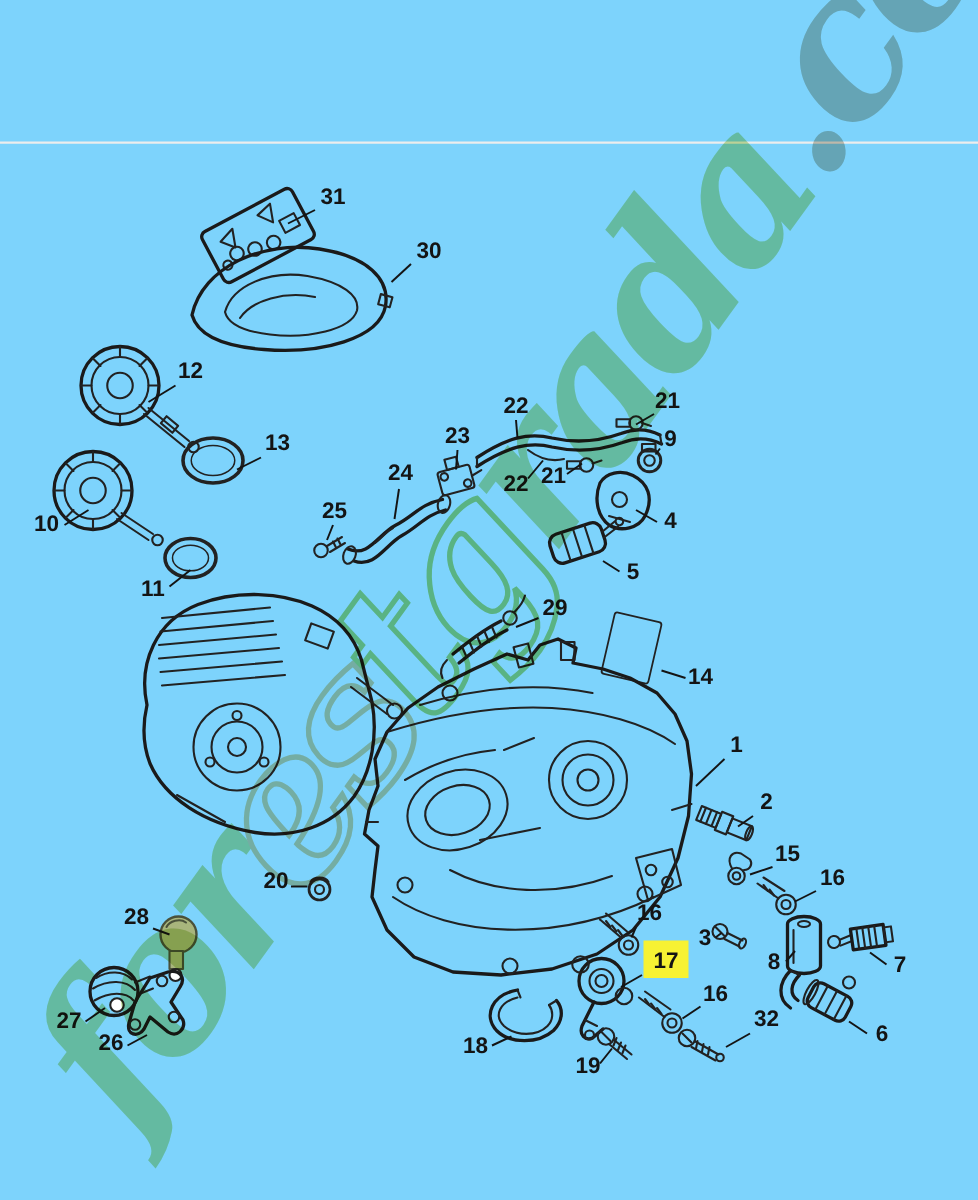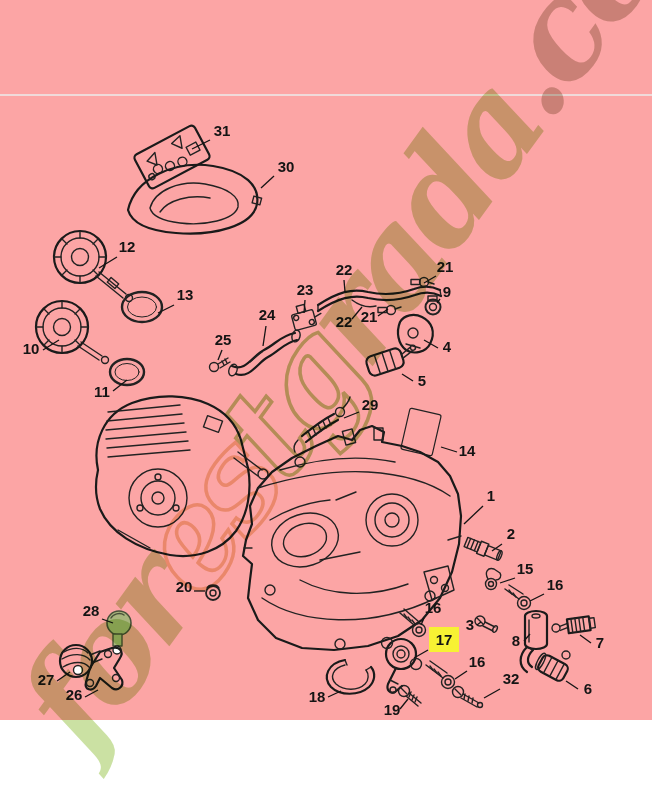--- a/index.html
+++ b/index.html
@@ -1,18 +1,18 @@
 <!DOCTYPE html>
 <html><head>
 <meta charset="utf-8">
 <style>
   html,body{margin:0;padding:0;background:#ffffff;}
   body{width:652px;height:800px;overflow:hidden;
        font-family:"Liberation Sans",sans-serif;}
-  #stage{position:relative;width:652px;height:720px;background:#fca5a5;}
+  #stage{position:relative;width:652px;height:800px;background:#7dd3fc;}
   svg{display:block;}
   .art{stroke:#222;fill:none;stroke-width:1.4;stroke-linecap:round;stroke-linejoin:round;}
   .art-bold{stroke:#1a1a1a;stroke-width:2.2;}
   .part-label{font-family:"Liberation Sans",sans-serif;font-weight:bold;font-size:15px;fill:#141414;}
   .leader{stroke:#141414;stroke-width:1.3;}
   .watermark{mix-blend-mode:multiply;opacity:.95;
              font-family:"DejaVu Serif",serif;font-style:italic;font-weight:bold;
              font-size:132px;letter-spacing:-7px;}
 </style>
 </head>

